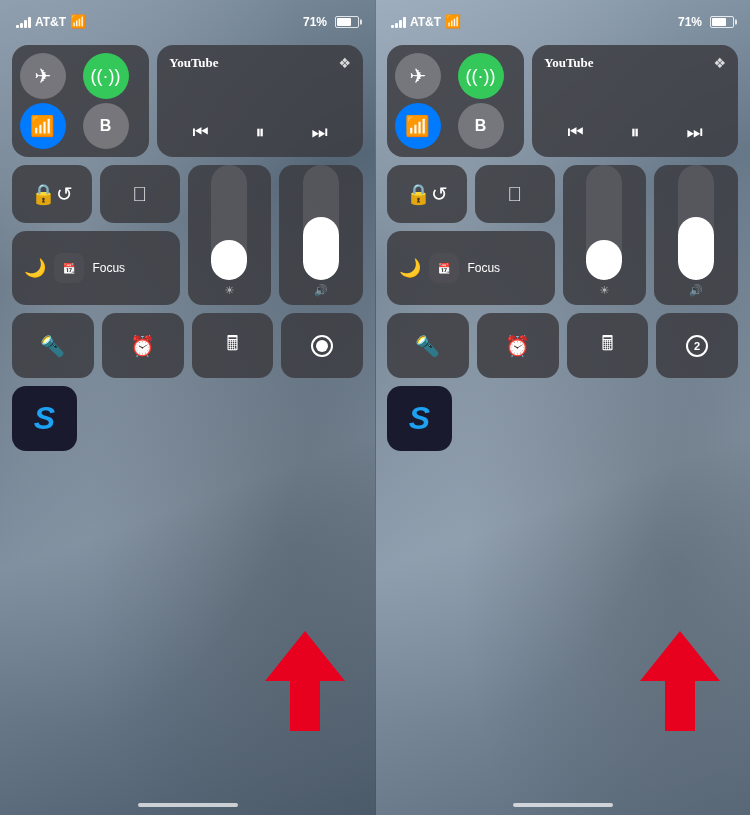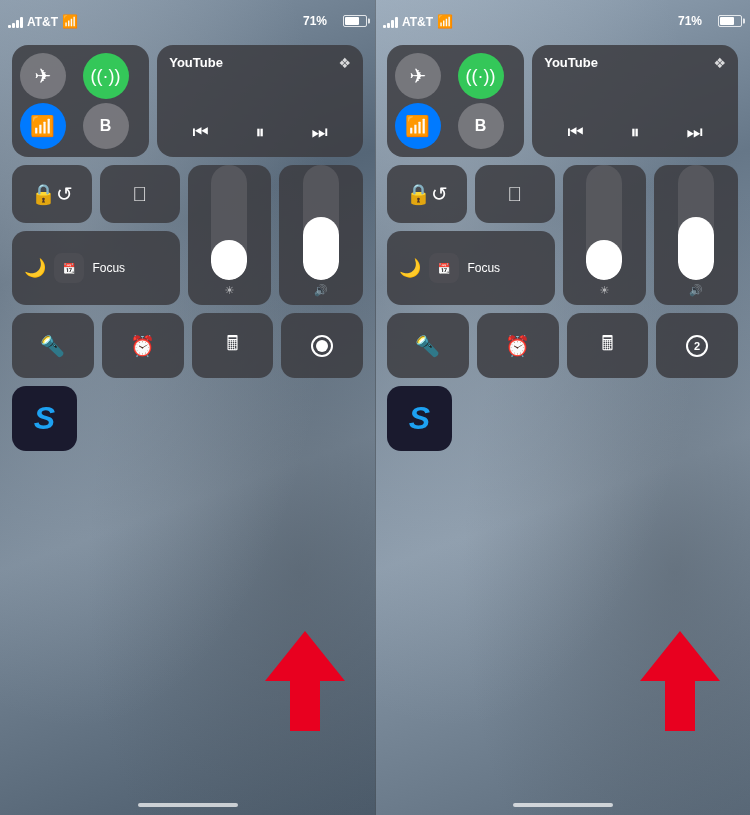--- a/index.html
+++ b/index.html
@@ -38,22 +38,22 @@
       position: absolute;
       left: 375px;
       top: 0;
       z-index: 10;
     }
 
     
     .status-bar {
       display: flex;
       justify-content: space-between;
-      align-items: flex-start;
-      padding: 14px 8px 8px;
+      align-items: center;
+      padding: 14px 16px 8px;
       position: relative;
       z-index: 2;
     }
 
     .status-left {
       display: flex;
       align-items: center;
       gap: 4px;
       font-size: 12px;
       font-weight: 600;
@@ -69,21 +69,21 @@
 
     .signal-bar {
       width: 3px;
       background: white;
       border-radius: 1px;
     }
 
     .status-right {
       display: flex;
       align-items: center;
-      gap: 16px;
+      gap: 8px;
       font-size: 12px;
       font-weight: 600;
       color: white;
     }
 
     .battery-container {
       display: flex;
       align-items: center;
       gap: 2px;
     }
@@ -191,20 +191,21 @@
     .np-top {
       display: flex;
       justify-content: space-between;
       align-items: flex-start;
     }
 
     .np-title {
       font-size: 13px;
       font-weight: 600;
       color: white;
+      font-family: Liberation Serif, serif;
     }
 
     .np-airplay {
       font-size: 14px;
       color: white;
       opacity: 0.8;
     }
 
     .np-controls {
       display: flex;

